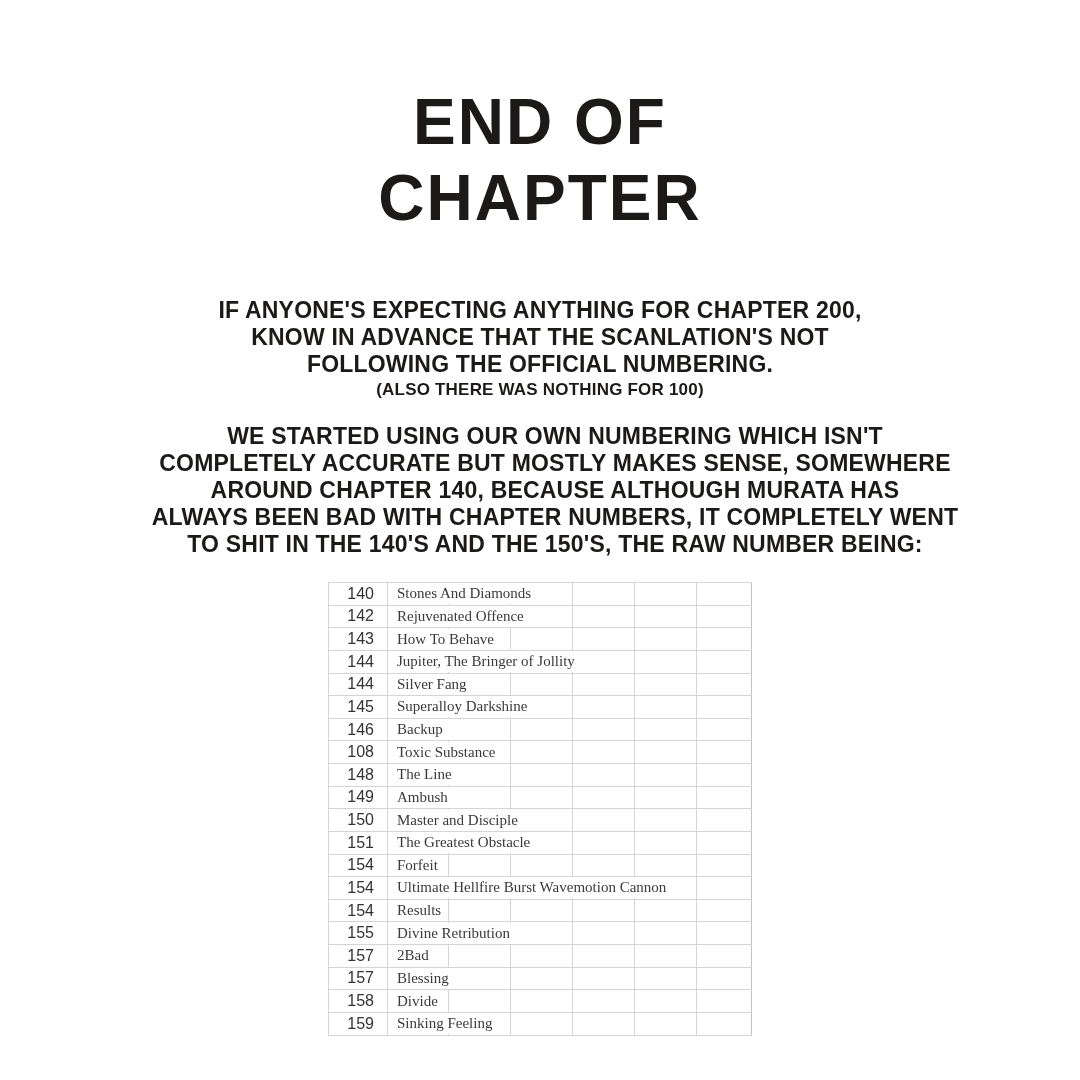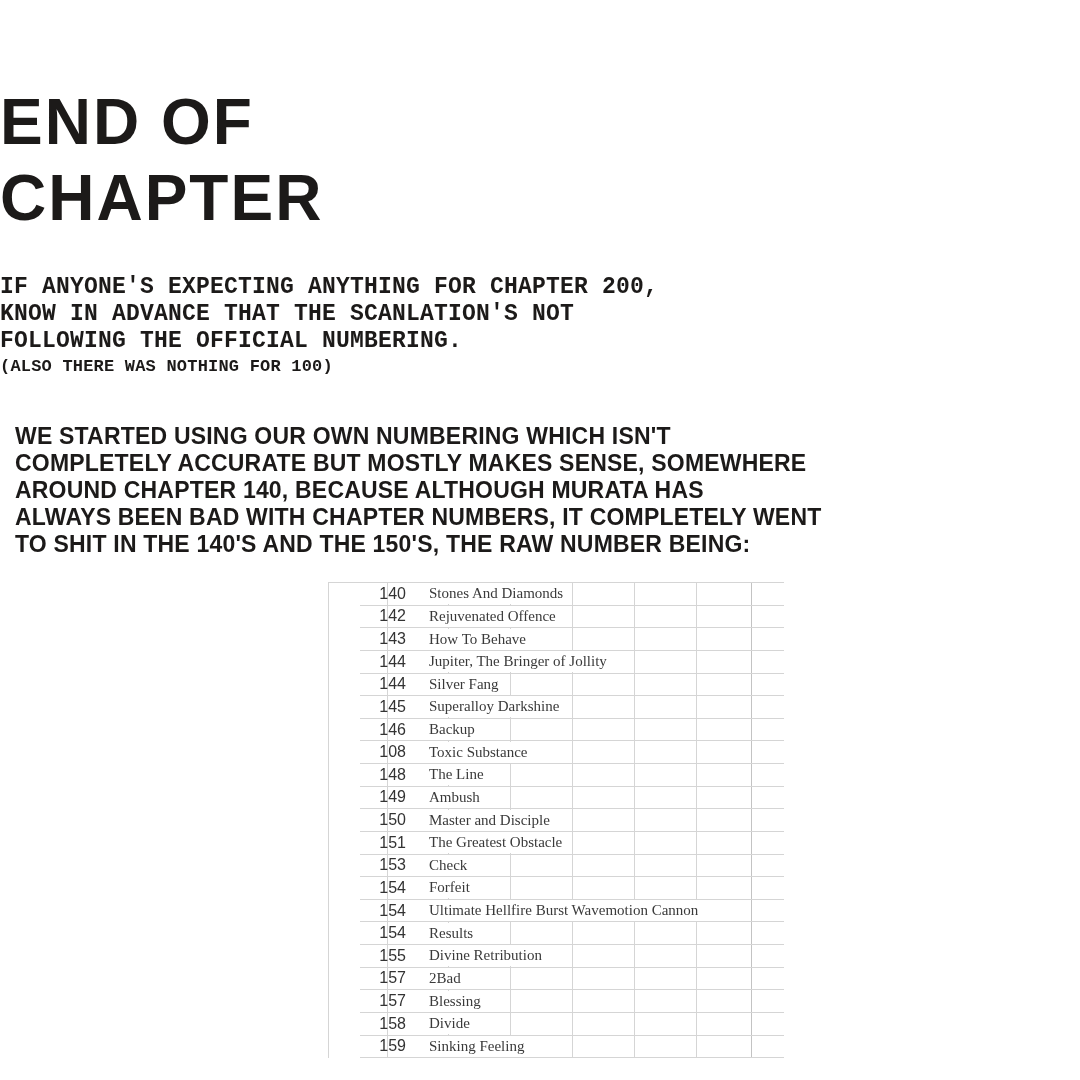--- a/index.html
+++ b/index.html
@@ -6,38 +6,37 @@
   body {
     width: 1080px; height: 1080px;
     background: #ffffff;
     overflow: hidden;
     position: relative;
     font-family: "Liberation Sans", "DejaVu Sans", sans-serif;
   }
   .comic {
     color: #1c1a19;
     font-weight: bold;
-    text-align: left;
+    text-align: center;
     width: 100%;
     position: absolute;
     left: 0;
   }
   #page-title {
     top: 84px;
     font-size: 64px;
     line-height: 76px;
     font-weight: 800;
     letter-spacing: 2px;
   }
   #intro-paragraph {
-    top: 274px;
+    top: 297px;
     font-size: 23px;
     line-height: 27px;
     letter-spacing: 0.2px;
-    font-family: Liberation Mono, monospace;
   }
   #intro-note {
     font-size: 17px;
     line-height: 21px;
     margin-top: 1px;
     font-weight: bold;
   }
   #explanation-paragraph {
     top: 423px;
     font-size: 23px;
@@ -57,21 +56,20 @@
       linear-gradient(#d5d5d5,#d5d5d5),
       linear-gradient(#d5d5d5,#d5d5d5),
       linear-gradient(#d5d5d5,#d5d5d5),
       linear-gradient(#d5d5d5,#d5d5d5),
       linear-gradient(#d5d5d5,#d5d5d5),
       linear-gradient(#d5d5d5,#d5d5d5),
       linear-gradient(#c3c3c3,#c3c3c3);
     background-size: 1px 100%;
     background-position: 0 0, 59px 0, 120px 0, 182px 0, 244px 0, 306px 0, 368px 0, 423px 0;
     background-repeat: no-repeat;
-    padding-left: 32px;
   }
   .t-row {
     height: 22.64px;
     box-sizing: border-box;
     border-bottom: 1px solid #d5d5d5;
     display: flex;
     align-items: center;
     color: #3a3a3a;
   }
   .t-num {
@@ -176,24 +174,20 @@
     <div class="t-row">
       <div class="t-num">150</div>
       <div class="t-title-wrap"><span class="t-title">Master and Disciple</span></div>
     </div>
 
     <div class="t-row">
       <div class="t-num">151</div>
       <div class="t-title-wrap"><span class="t-title">The Greatest Obstacle</span></div>
     </div>
 
-    <div class="t-row">
-      <div class="t-num">153</div>
-      <div class="t-title-wrap"><span class="t-title">Check</span></div>
-    </div>
 
     <div class="t-row">
       <div class="t-num">154</div>
       <div class="t-title-wrap"><span class="t-title">Forfeit</span></div>
     </div>
 
     <div class="t-row">
       <div class="t-num">154</div>
       <div class="t-title-wrap"><span class="t-title">Ultimate Hellfire Burst Wavemotion Cannon</span></div>
     </div>

